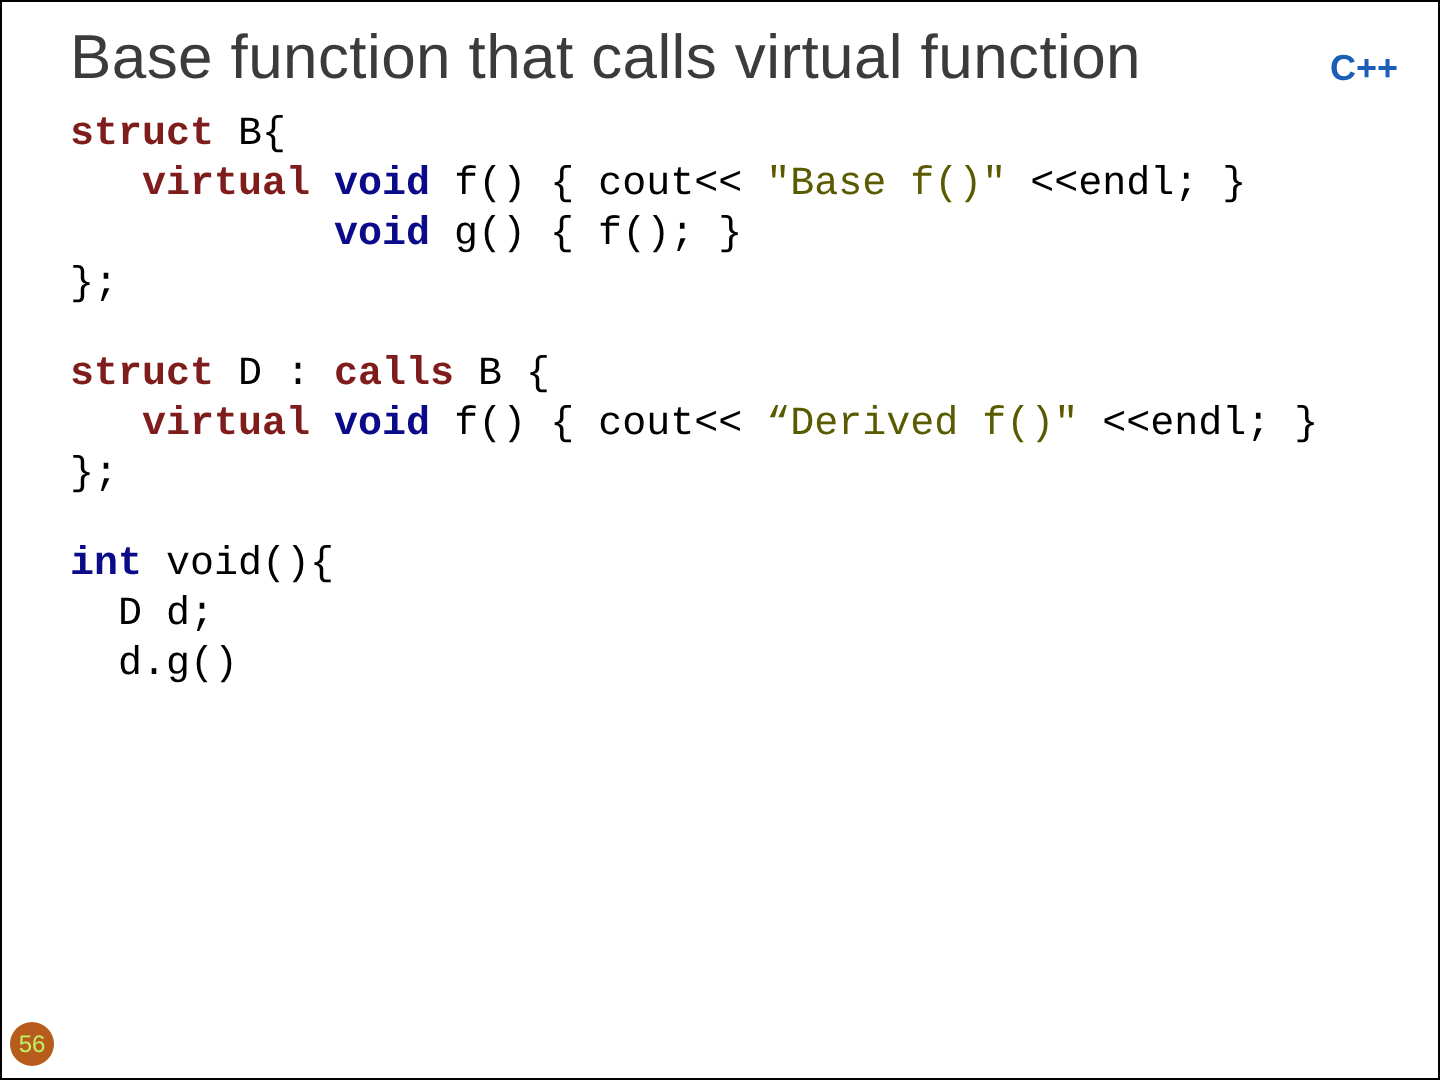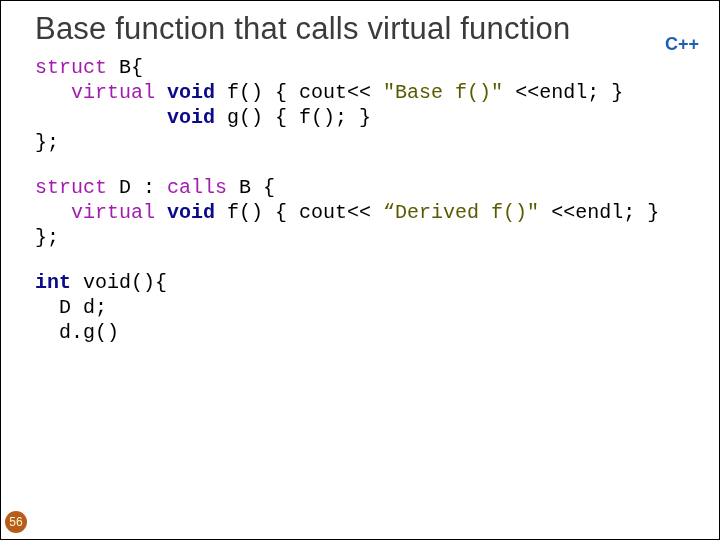--- a/index.html
+++ b/index.html
@@ -15,21 +15,21 @@
   .slide {
     position: relative;
     width: 720px;
     height: 540px;
     box-sizing: border-box;
     padding: 10px 20px 16px 34px;
     border: 1px solid #000;
   }
   .header {
     display: flex;
-    align-items: flex-end;
+    align-items: center;
     justify-content: space-between;
   }
   .title {
     font-size: 31px;
     color: #3b3b3b;
     font-weight: 400;
     margin: 0 0 8px 0;
     letter-spacing: 0.2px;
   }
   .badge {
@@ -39,38 +39,38 @@
     white-space: nowrap;
     margin-top: 2px;
   }
   .code {
     font-family: "Courier New", Courier, monospace;
     font-size: 20px;
     line-height: 1.25;
     white-space: pre;
     color: #000;
   }
-  .code .kw     { color: #a21caf; font-weight: normal; }
+  .code .kw     { color: #7f1d1d; font-weight: bold; }
   .code .kwblue { color: #0b0b8a; font-weight: bold; }
   .code .str    { color: #5a5a00; }
   .caption {
     font-family: Arial, Helvetica, sans-serif;
     font-size: 20px;
     color: #222;
     margin-top: 18px;
   }
   .pagenum {
     position: absolute;
     left: 4px;
     bottom: 6px;
     width: 22px;
     height: 22px;
     border-radius: 50%;
     background: #b85c1e;
-    color: #fef9c3;
+    color: #bef264;
     font-size: 12px;
     line-height: 22px;
     text-align: center;
     font-family: Arial, sans-serif;
   }
   .spacer { height: 20px; }
 </style>
 </head>
 <body>
 

